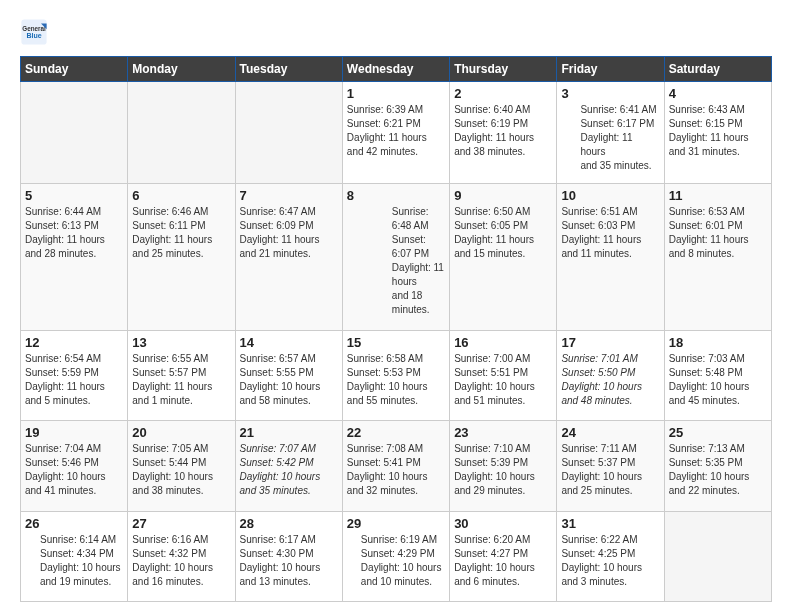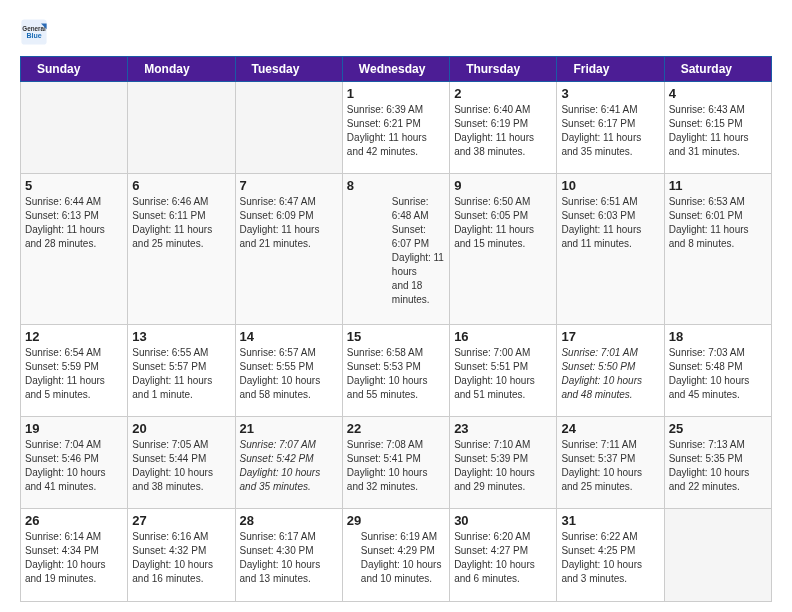--- a/index.html
+++ b/index.html
@@ -53,25 +53,25 @@
       color: #444;
     }
     .calendar {
       flex: 1;
       border: 1px solid #ccc;
       border-collapse: collapse;
       width: 100%;
       table-layout: fixed;
     }
     .calendar th {
-      background: #4c1d95;
+      background: #404040;
       color: #fff;
       font-size: 12px;
       font-weight: bold;
-      padding: 5px 16px;
+      padding: 5px 4px;
       text-align: left;
       border: 1px solid #1a5aa5;
     }
     .calendar td {
       border: 1px solid #ccc;
       vertical-align: top;
       padding: 4px 4px;
       font-size: 9.5px;
       color: #222;
       height: 85px;
@@ -147,21 +147,21 @@
           </td>
           <td>
             <span class="day-num">2</span>
             <div class="day-info" style="white-space: pre-line;">Sunrise: 6:40 AM
 Sunset: 6:19 PM
 Daylight: 11 hours
 and 38 minutes.</div>
           </td>
           <td>
             <span class="day-num">3</span>
-            <div class="day-info" style="white-space: pre-line;">Sunrise: 6:41 AM
+            <div class="day-info" style="white-space: pre-line; margin-left: 19px;">Sunrise: 6:41 AM
 Sunset: 6:17 PM
 Daylight: 11 hours
 and 35 minutes.</div>
           </td>
           <td>
             <span class="day-num">4</span>
             <div class="day-info" style="white-space: pre-line;">Sunrise: 6:43 AM
 Sunset: 6:15 PM
 Daylight: 11 hours
 and 31 minutes.</div>
@@ -316,21 +316,21 @@
             <span class="day-num">25</span>
             <div class="day-info" style="white-space: pre-line;">Sunrise: 7:13 AM
 Sunset: 5:35 PM
 Daylight: 10 hours
 and 22 minutes.</div>
           </td>
         </tr>
         <tr>
           <td>
             <span class="day-num">26</span>
-            <div class="day-info" style="white-space: pre-line;">Sunrise: 6:14 AM
+            <div class="day-info" style="white-space: pre-line; margin-left: 15px;">Sunrise: 6:14 AM
 Sunset: 4:34 PM
 Daylight: 10 hours
 and 19 minutes.</div>
           </td>
           <td>
             <span class="day-num">27</span>
             <div class="day-info" style="white-space: pre-line;">Sunrise: 6:16 AM
 Sunset: 4:32 PM
 Daylight: 10 hours
 and 16 minutes.</div>

